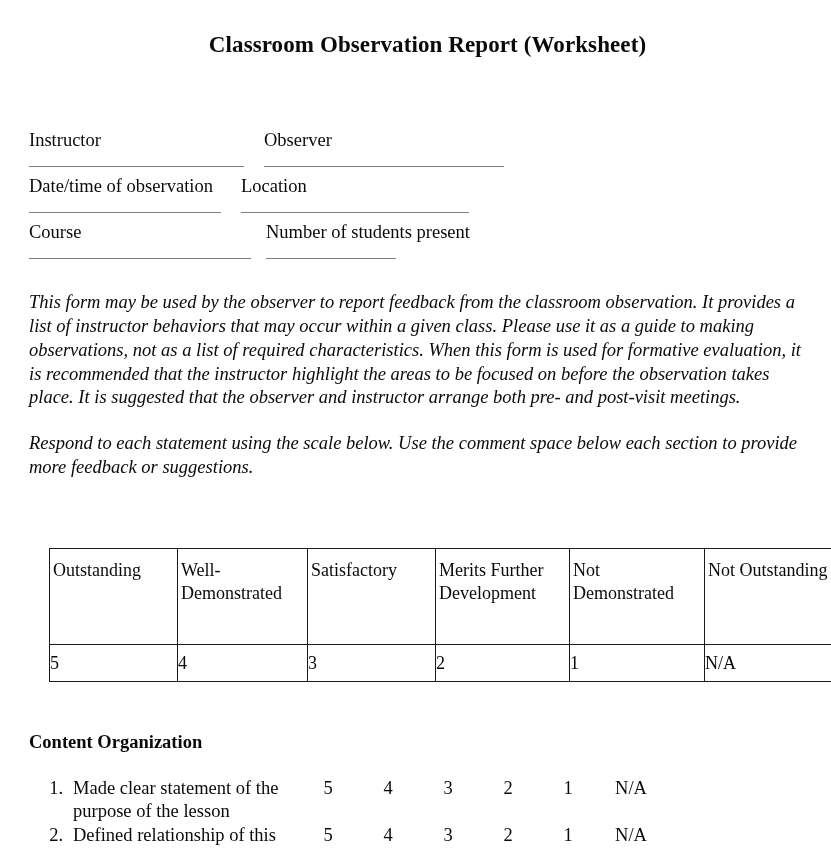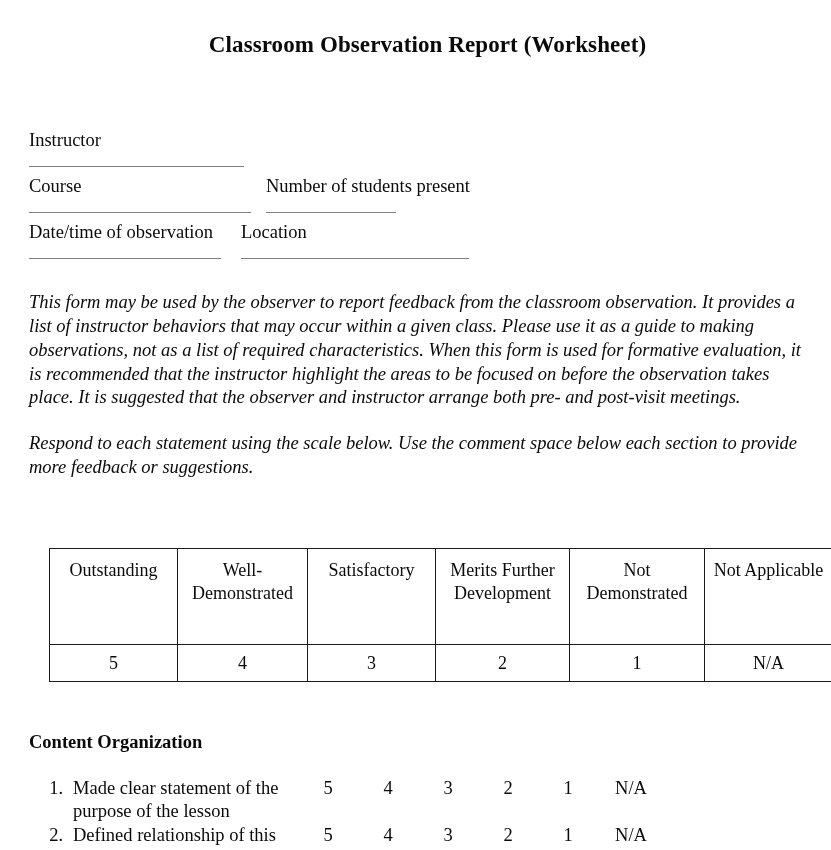--- a/index.html
+++ b/index.html
@@ -102,21 +102,20 @@
   .scale-table {
     position: absolute;
     left: 49px;
     top: 548px;
     width: 741px;
     border-collapse: collapse;
     table-layout: fixed;
   }
   .scale-table td {
     border: 1.3px solid #1a1a1a;
-    text-align: center;
     vertical-align: top;
     font-size: 18px;
     line-height: 1.27;
     padding: 10px 3px 0 3px;
   }
   .scale-table tr.head-row td { height: 85px; }
   .scale-table tr.val-row td {
     height: 36px;
     vertical-align: middle;
     padding: 0;
@@ -189,62 +188,66 @@
   <div class="doc-title">Classroom Observation Report (Worksheet)</div>
 
   <div class="form-block">
 
     <div class="form-row">
       <div class="fld">
         <span class="fld-label">Instructor</span>
         <span class="fld-line w-instructor"></span>
       </div>
       <div class="gap-a"></div>
+      <div class="fld">
+        <span class="fld-label">Observer</span>
+        <span class="fld-line w-observer"></span>
+      </div>
+    </div>
+
+    <div class="form-row">
+      <div class="fld">
+        <span class="fld-label">Date/time of observation</span>
+        <span class="fld-line w-datetime"></span>
+      </div>
+      <div class="gap-c"></div>
+      <div class="fld">
+        <span class="fld-label">Location</span>
+        <span class="fld-line w-location"></span>
+      </div>
     </div>
 
     <div class="form-row">
       <div class="fld">
         <span class="fld-label">Course</span>
         <span class="fld-line w-course"></span>
       </div>
       <div class="gap-b"></div>
       <div class="fld">
         <span class="fld-label">Number of students present</span>
         <span class="fld-line w-students"></span>
-      </div>
-    </div>
-
-    <div class="form-row">
-      <div class="fld">
-        <span class="fld-label">Date/time of observation</span>
-        <span class="fld-line w-datetime"></span>
-      </div>
-      <div class="gap-c"></div>
-      <div class="fld">
-        <span class="fld-label">Location</span>
-        <span class="fld-line w-location"></span>
       </div>
     </div>
 
   </div>
 
   <div class="note-wrap">
     <div class="note-body">This form may be used by the observer to report feedback from the classroom observation. It provides a list of instructor behaviors that may occur within a given class. Please use it as a guide to making observations, not as a list of required characteristics. When this form is used for formative evaluation, it is recommended that the instructor highlight the areas to be focused on before the observation takes place. It is suggested that the observer and instructor arrange both pre- and post-visit meetings.</div>
     <div class="note-body-2">Respond to each statement using the scale below. Use the comment space below each section to provide more feedback or suggestions.</div>
   </div>
 
   <table class="scale-table">
     <tbody>
         <tr class="head-row">
       <td class="col-0">Outstanding</td>
       <td class="col-1">Well-Demonstrated</td>
       <td class="col-2">Satisfactory</td>
       <td class="col-3">Merits Further Development</td>
       <td class="col-4">Not Demonstrated</td>
-      <td class="col-5">Not Applicable</td>
+      <td class="col-5">Not Outstanding</td>
     </tr>
     <tr class="val-row">
       <td>5</td>
       <td>4</td>
       <td>3</td>
       <td>2</td>
       <td>1</td>
       <td>N/A</td>
     </tr>
   </tbody>

